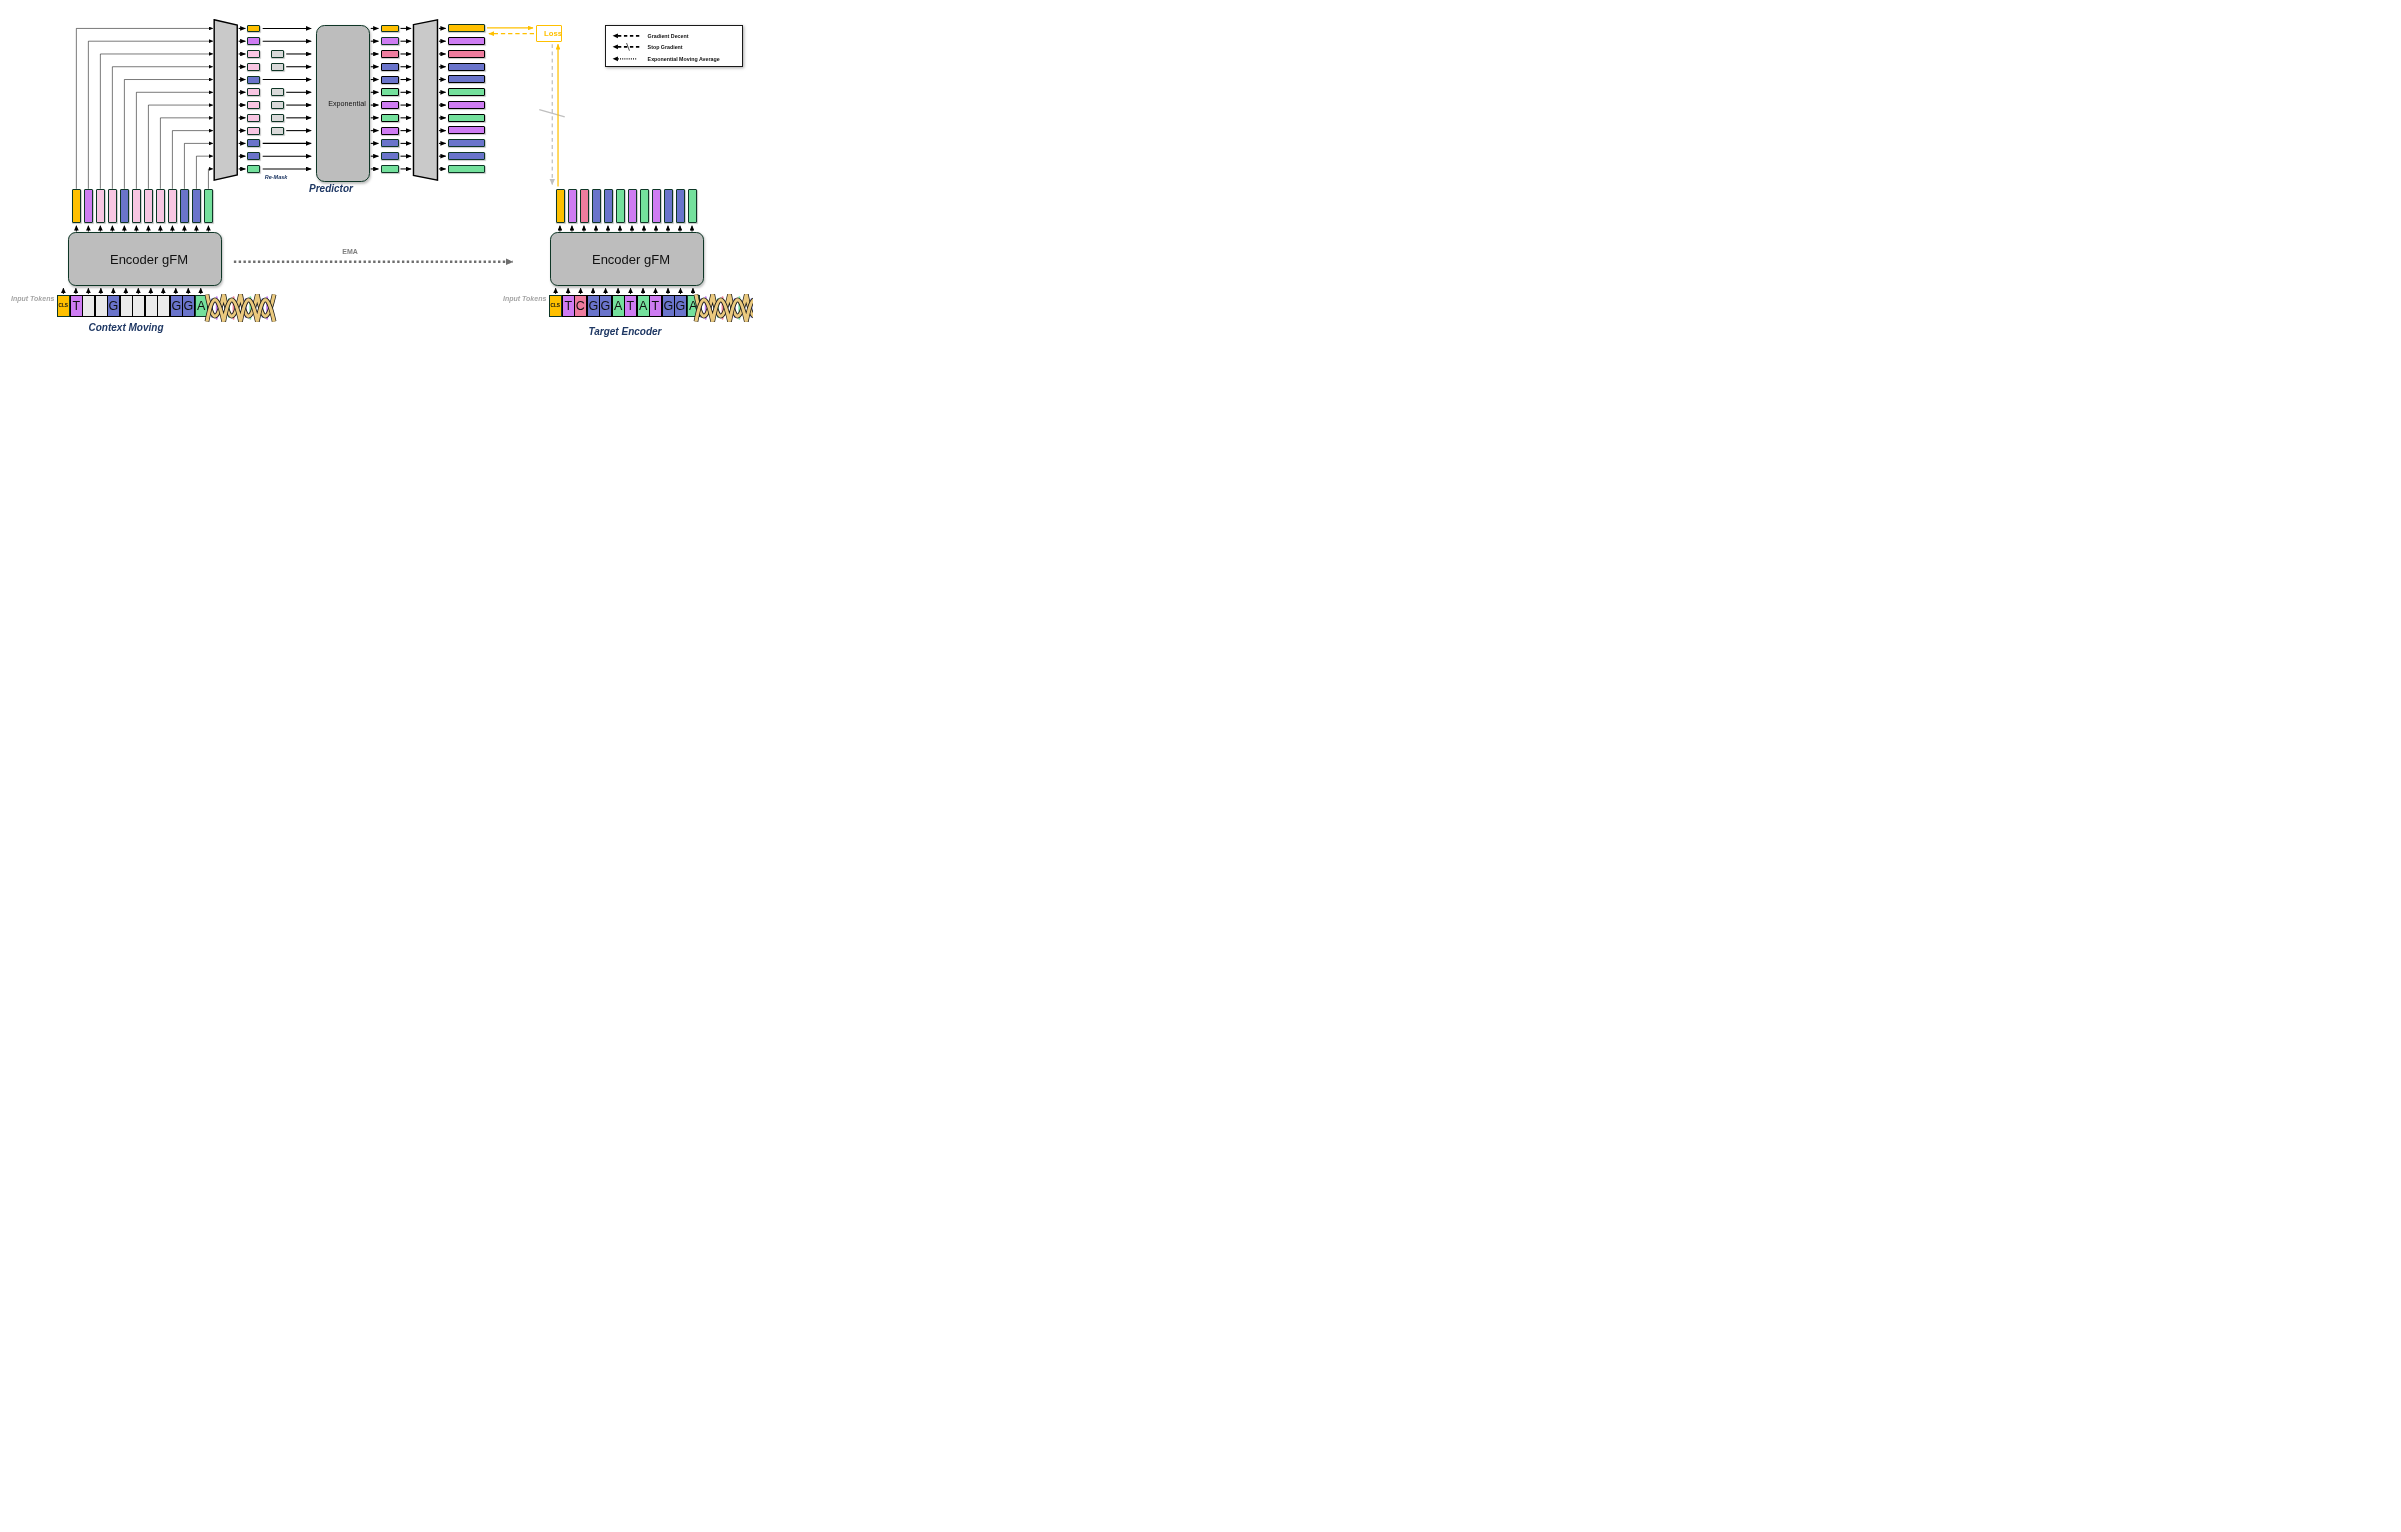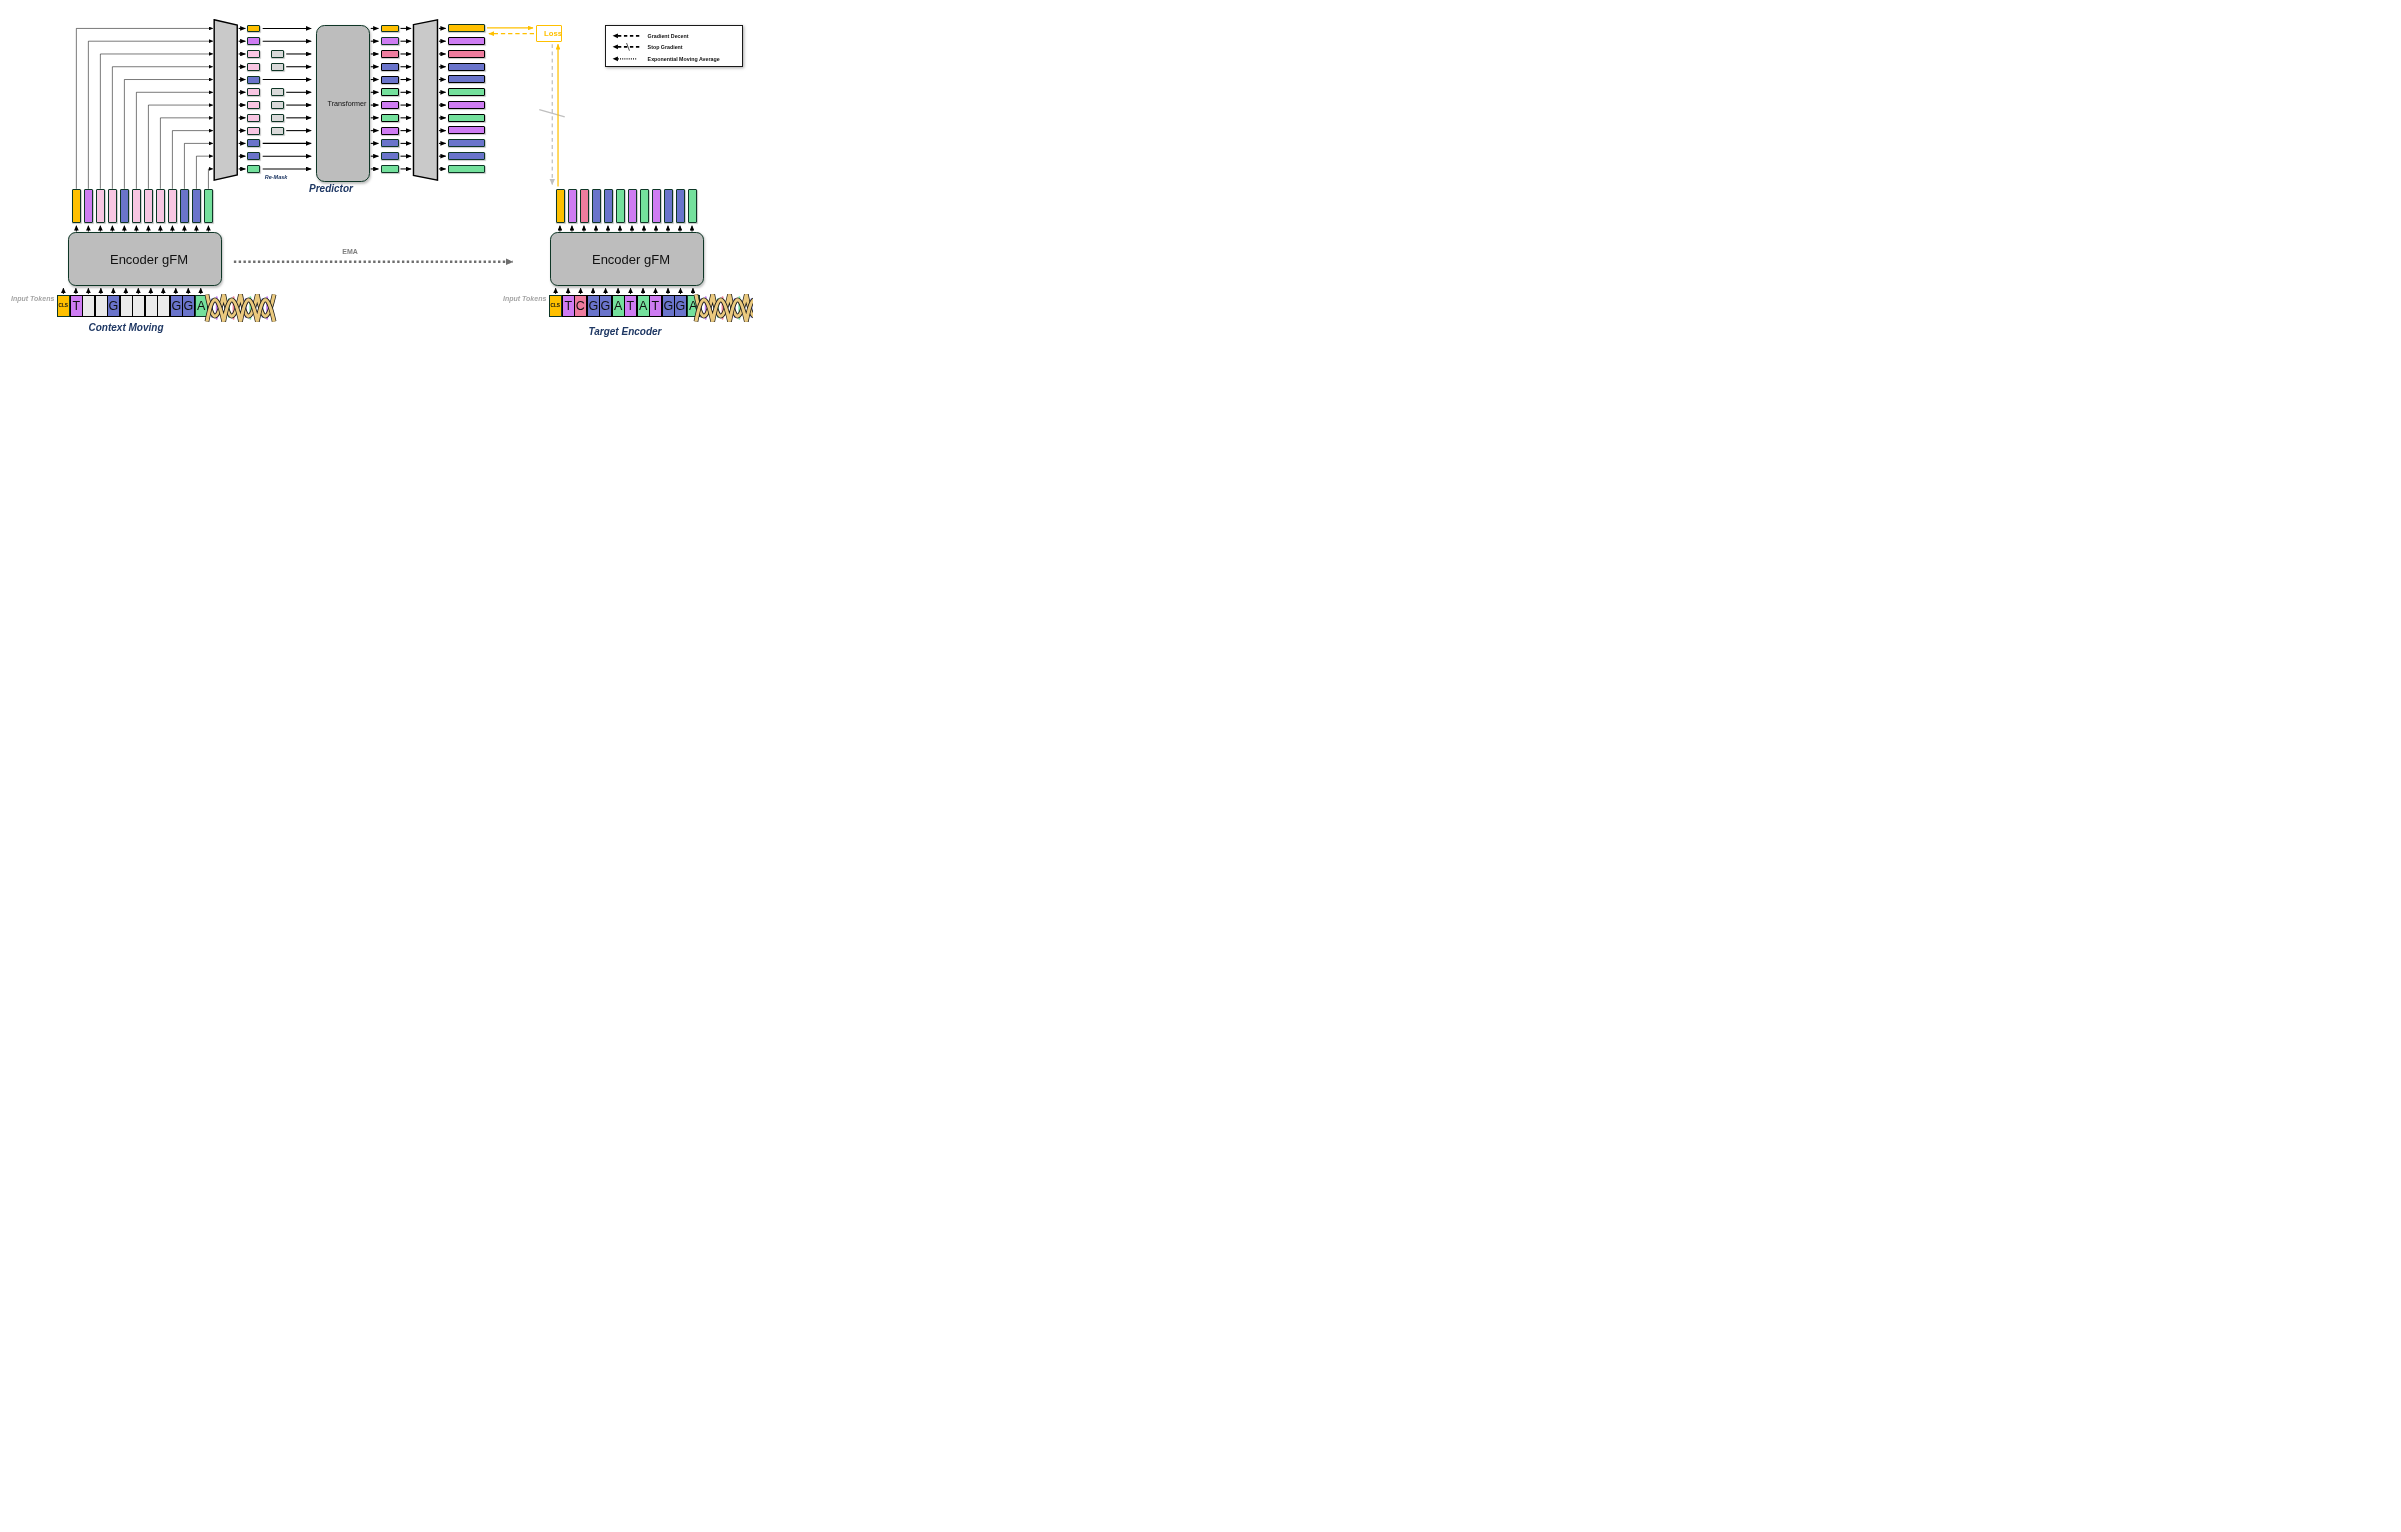--- a/index.html
+++ b/index.html
@@ -176,21 +176,21 @@
       <line x1="1313" y1="612" x2="1313" y2="600" stroke="#000" stroke-width="2" marker-end="url(#mUp)"></line>
       <line x1="1339" y1="612" x2="1339" y2="600" stroke="#000" stroke-width="2" marker-end="url(#mUp)"></line>
       <line x1="1365" y1="612" x2="1365" y2="600" stroke="#000" stroke-width="2" marker-end="url(#mUp)"></line>
       <line x1="1391" y1="612" x2="1391" y2="600" stroke="#000" stroke-width="2" marker-end="url(#mUp)"></line>
       <line x1="1417" y1="612" x2="1417" y2="600" stroke="#000" stroke-width="2" marker-end="url(#mUp)"></line>
       <line x1="1443" y1="612" x2="1443" y2="600" stroke="#000" stroke-width="2" marker-end="url(#mUp)"></line>
       <line x1="487" y1="545" x2="1068" y2="545" stroke="#6E6E6E" stroke-width="5" stroke-dasharray="5 5" marker-end="url(#mEma)"></line>
     </svg>
 
   <div id="transformer" class="block" style="left:316px;top:25px;width:54px;height:157px;background:#BDBDBD;border:1.2px solid #0E3626;border-radius:8.6px;">
-    <span>Transformer</span>
+    <span>Exponential</span>
   </div>
 
   <div id="loss-box" class="block" style="left:536px;top:25px;width:26px;height:17px;">
     <span>Loss</span>
   </div>
 
   <div class="block encoder" style="left:68px;top:232px;width:154px;height:54px;background:#BDBDBD;">
     <span>Encoder gFM</span>
   </div>
   <div class="block encoder" style="left:550px;top:232px;width:154px;height:54px;background:#BDBDBD;">

